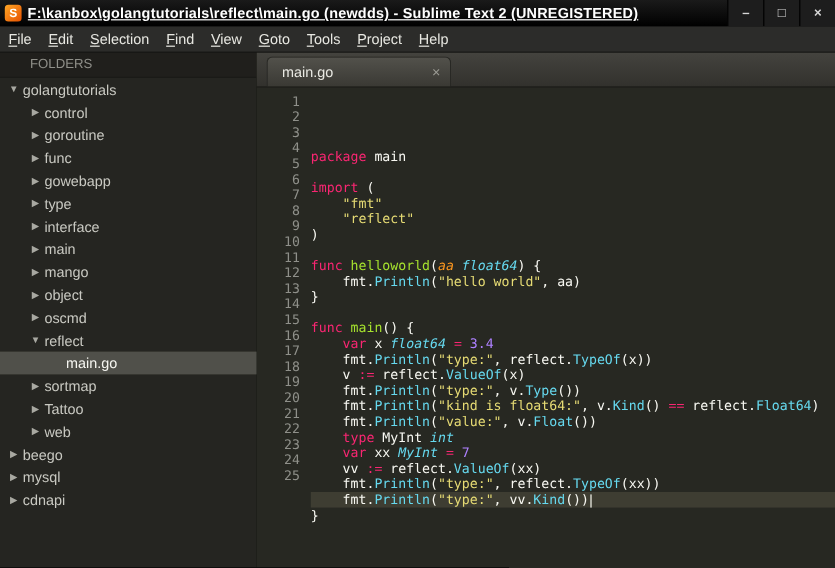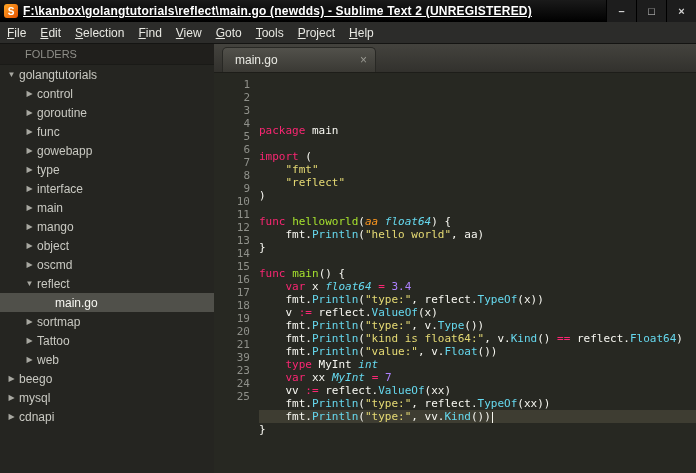--- a/index.html
+++ b/index.html
@@ -191,21 +191,21 @@
             <div class="ln">12</div>
             <div class="ln">13</div>
             <div class="ln">14</div>
             <div class="ln">15</div>
             <div class="ln">16</div>
             <div class="ln">17</div>
             <div class="ln">18</div>
             <div class="ln">19</div>
             <div class="ln">20</div>
             <div class="ln">21</div>
-            <div class="ln">39</div>
+            <div class="ln">22</div>
             <div class="ln">23</div>
             <div class="ln">24</div>
             <div class="ln">25</div>
           </div>
         <div class="code" id="code"><div class="row"><span class="kw" style="color: rgb(249, 38, 114);">package</span><span class="pl" style="color: rgb(248, 248, 242);"> main</span></div><div class="row"></div><div class="row"><span class="kw" style="color: rgb(249, 38, 114);">import</span><span class="pl" style="color: rgb(248, 248, 242);"> (</span></div><div class="row"><span class="pl" style="color: rgb(248, 248, 242);">    </span><span class="str" style="color: rgb(230, 219, 116);">"fmt"</span></div><div class="row"><span class="pl" style="color: rgb(248, 248, 242);">    </span><span class="str" style="color: rgb(230, 219, 116);">"reflect"</span></div><div class="row"><span class="pl" style="color: rgb(248, 248, 242);">)</span></div><div class="row"></div><div class="row"><span class="kw" style="color: rgb(249, 38, 114);">func</span><span class="pl" style="color: rgb(248, 248, 242);"> </span><span class="fn" style="color: rgb(166, 226, 46);">helloworld</span><span class="pl" style="color: rgb(248, 248, 242);">(</span><span class="arg" style="color: rgb(253, 151, 31);">aa</span><span class="pl" style="color: rgb(248, 248, 242);"> </span><span class="typ" style="color: rgb(102, 217, 239);">float64</span><span class="pl" style="color: rgb(248, 248, 242);">) {</span></div><div class="row"><span class="pl" style="color: rgb(248, 248, 242);">    fmt.</span><span class="call" style="color: rgb(102, 217, 239);">Println</span><span class="pl" style="color: rgb(248, 248, 242);">(</span><span class="str" style="color: rgb(230, 219, 116);">"hello world"</span><span class="pl" style="color: rgb(248, 248, 242);">, aa)</span></div><div class="row"><span class="pl" style="color: rgb(248, 248, 242);">}</span></div><div class="row"></div><div class="row"><span class="kw" style="color: rgb(249, 38, 114);">func</span><span class="pl" style="color: rgb(248, 248, 242);"> </span><span class="fn" style="color: rgb(166, 226, 46);">main</span><span class="pl" style="color: rgb(248, 248, 242);">() {</span></div><div class="row"><span class="pl" style="color: rgb(248, 248, 242);">    </span><span class="kw" style="color: rgb(249, 38, 114);">var</span><span class="pl" style="color: rgb(248, 248, 242);"> x </span><span class="typ" style="color: rgb(102, 217, 239);">float64</span><span class="pl" style="color: rgb(248, 248, 242);"> </span><span class="kw" style="color: rgb(249, 38, 114);">=</span><span class="pl" style="color: rgb(248, 248, 242);"> </span><span class="num" style="color: rgb(174, 129, 255);">3.4</span></div><div class="row"><span class="pl" style="color: rgb(248, 248, 242);">    fmt.</span><span class="call" style="color: rgb(102, 217, 239);">Println</span><span class="pl" style="color: rgb(248, 248, 242);">(</span><span class="str" style="color: rgb(230, 219, 116);">"type:"</span><span class="pl" style="color: rgb(248, 248, 242);">, reflect.</span><span class="call" style="color: rgb(102, 217, 239);">TypeOf</span><span class="pl" style="color: rgb(248, 248, 242);">(x))</span></div><div class="row"><span class="pl" style="color: rgb(248, 248, 242);">    v </span><span class="kw" style="color: rgb(249, 38, 114);">:=</span><span class="pl" style="color: rgb(248, 248, 242);"> reflect.</span><span class="call" style="color: rgb(102, 217, 239);">ValueOf</span><span class="pl" style="color: rgb(248, 248, 242);">(x)</span></div><div class="row"><span class="pl" style="color: rgb(248, 248, 242);">    fmt.</span><span class="call" style="color: rgb(102, 217, 239);">Println</span><span class="pl" style="color: rgb(248, 248, 242);">(</span><span class="str" style="color: rgb(230, 219, 116);">"type:"</span><span class="pl" style="color: rgb(248, 248, 242);">, v.</span><span class="call" style="color: rgb(102, 217, 239);">Type</span><span class="pl" style="color: rgb(248, 248, 242);">())</span></div><div class="row"><span class="pl" style="color: rgb(248, 248, 242);">    fmt.</span><span class="call" style="color: rgb(102, 217, 239);">Println</span><span class="pl" style="color: rgb(248, 248, 242);">(</span><span class="str" style="color: rgb(230, 219, 116);">"kind is float64:"</span><span class="pl" style="color: rgb(248, 248, 242);">, v.</span><span class="call" style="color: rgb(102, 217, 239);">Kind</span><span class="pl" style="color: rgb(248, 248, 242);">() </span><span class="kw" style="color: rgb(249, 38, 114);">==</span><span class="pl" style="color: rgb(248, 248, 242);"> reflect.</span><span class="call" style="color: rgb(102, 217, 239);">Float64</span><span class="pl" style="color: rgb(248, 248, 242);">)</span></div><div class="row"><span class="pl" style="color: rgb(248, 248, 242);">    fmt.</span><span class="call" style="color: rgb(102, 217, 239);">Println</span><span class="pl" style="color: rgb(248, 248, 242);">(</span><span class="str" style="color: rgb(230, 219, 116);">"value:"</span><span class="pl" style="color: rgb(248, 248, 242);">, v.</span><span class="call" style="color: rgb(102, 217, 239);">Float</span><span class="pl" style="color: rgb(248, 248, 242);">())</span></div><div class="row"><span class="pl" style="color: rgb(248, 248, 242);">    </span><span class="kw" style="color: rgb(249, 38, 114);">type</span><span class="pl" style="color: rgb(248, 248, 242);"> MyInt </span><span class="typ" style="color: rgb(102, 217, 239);">int</span></div><div class="row"><span class="pl" style="color: rgb(248, 248, 242);">    </span><span class="kw" style="color: rgb(249, 38, 114);">var</span><span class="pl" style="color: rgb(248, 248, 242);"> xx </span><span class="typ" style="color: rgb(102, 217, 239);">MyInt</span><span class="pl" style="color: rgb(248, 248, 242);"> </span><span class="kw" style="color: rgb(249, 38, 114);">=</span><span class="pl" style="color: rgb(248, 248, 242);"> </span><span class="num" style="color: rgb(174, 129, 255);">7</span></div><div class="row"><span class="pl" style="color: rgb(248, 248, 242);">    vv </span><span class="kw" style="color: rgb(249, 38, 114);">:=</span><span class="pl" style="color: rgb(248, 248, 242);"> reflect.</span><span class="call" style="color: rgb(102, 217, 239);">ValueOf</span><span class="pl" style="color: rgb(248, 248, 242);">(xx)</span></div><div class="row"><span class="pl" style="color: rgb(248, 248, 242);">    fmt.</span><span class="call" style="color: rgb(102, 217, 239);">Println</span><span class="pl" style="color: rgb(248, 248, 242);">(</span><span class="str" style="color: rgb(230, 219, 116);">"type:"</span><span class="pl" style="color: rgb(248, 248, 242);">, reflect.</span><span class="call" style="color: rgb(102, 217, 239);">TypeOf</span><span class="pl" style="color: rgb(248, 248, 242);">(xx))</span></div><div class="row current"><span class="pl" style="color: rgb(248, 248, 242);">    fmt.</span><span class="call" style="color: rgb(102, 217, 239);">Println</span><span class="pl" style="color: rgb(248, 248, 242);">(</span><span class="str" style="color: rgb(230, 219, 116);">"type:"</span><span class="pl" style="color: rgb(248, 248, 242);">, vv.</span><span class="call" style="color: rgb(102, 217, 239);">Kind</span><span class="pl" style="color: rgb(248, 248, 242);">())</span><span class="cursor"></span></div><div class="row"><span class="pl" style="color: rgb(248, 248, 242);">}</span></div><div class="row"></div></div>
       </div>
     </div>
 
   </div>
 </div>

